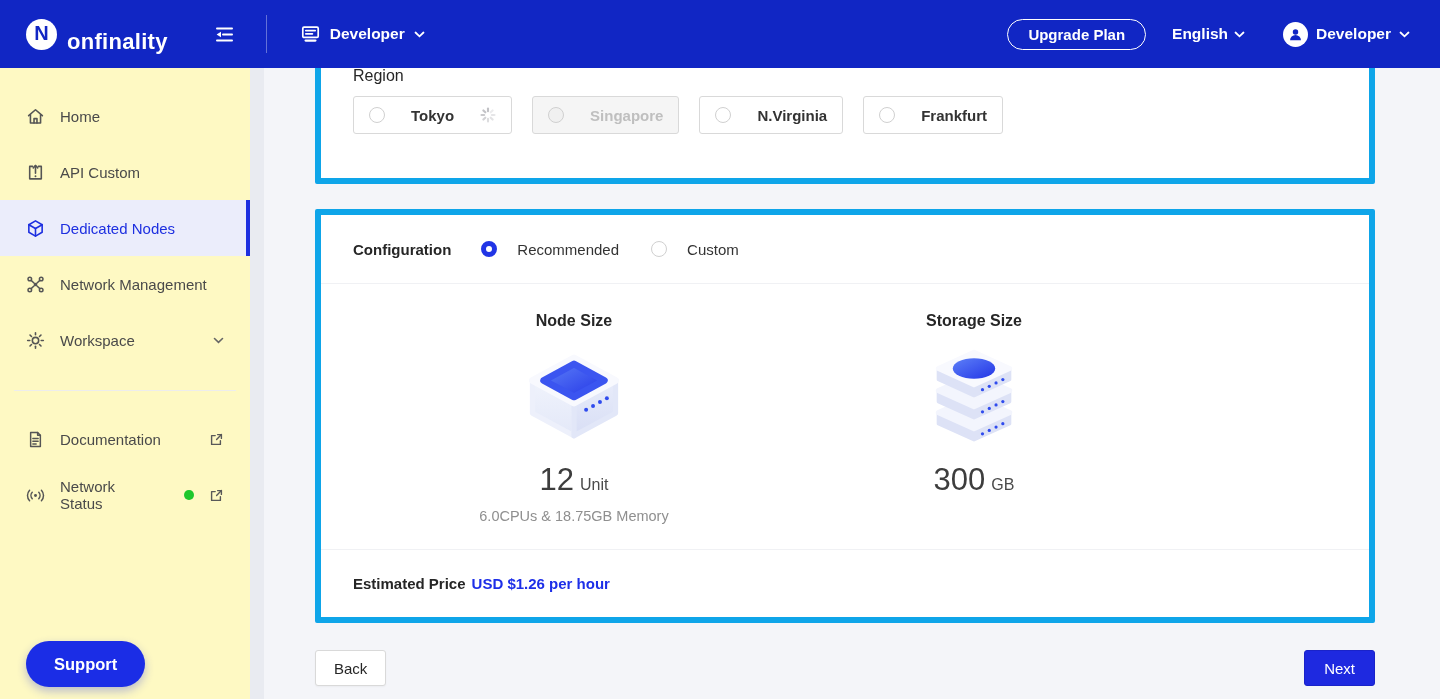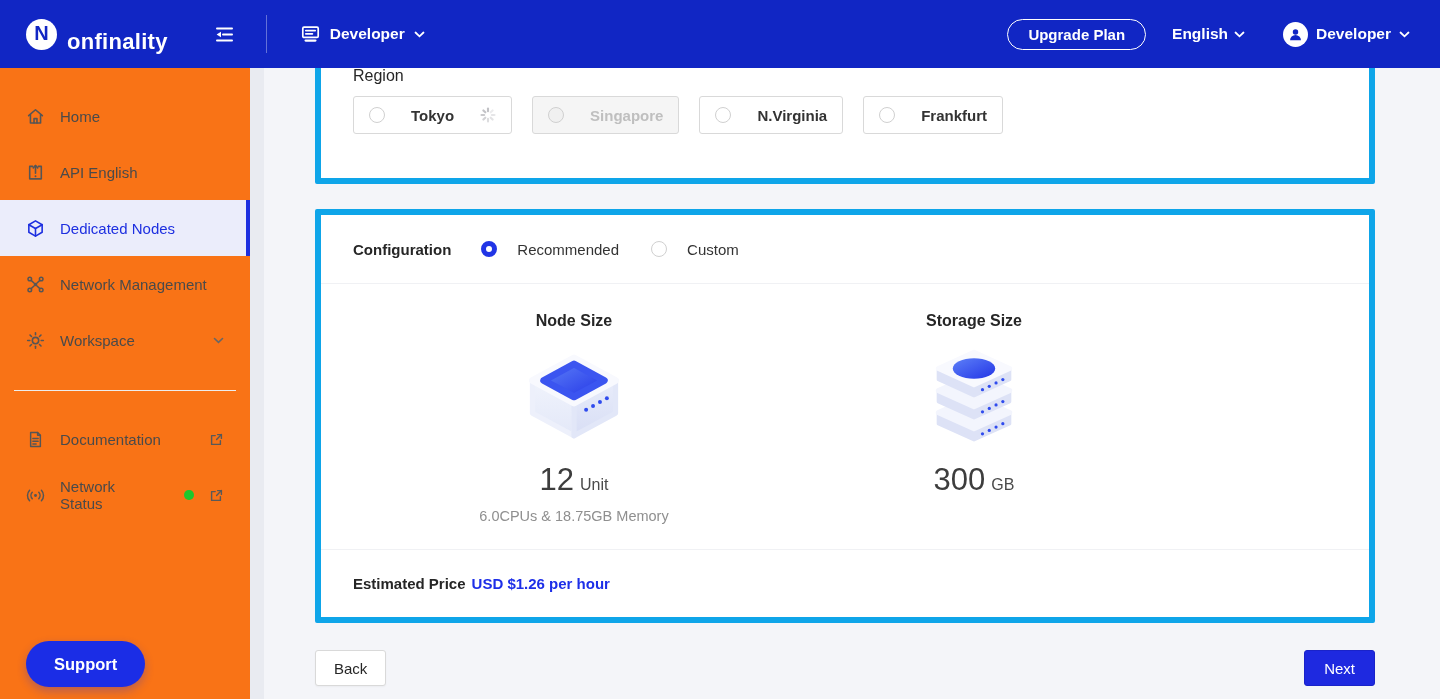--- a/index.html
+++ b/index.html
@@ -19,21 +19,21 @@
   .nav-right { margin-left:auto; display:flex; align-items:center; padding-right:30px; }
   .upgrade-btn { border:1.5px solid #fff; border-radius:17px; padding:6px 20px; font-size:15px; font-weight:600;
     background:transparent; color:#fff; cursor:pointer; font-family:inherit; }
   .lang-group, .user-group { display:flex; align-items:center; gap:8px; cursor:pointer; }
   .lang-group { margin-left:26px;gap:6px; }
   .user-group { margin-left:38px; }
   .avatar { width:25px; height:25px; border-radius:50%; background:#fff; display:flex; align-items:center; justify-content:center; }
 
   
   .app { display:flex; height:631px; }
-  .sidebar { width:250px; background:#f97316; flex-shrink:0; position:relative; padding-top:20px; }
+  .sidebar { width:250px; background:#fef9c3; flex-shrink:0; position:relative; padding-top:20px; }
   .gutter { width:14px; background:#e9ebf1; flex-shrink:0; }
   .main { flex:1; background:#f4f5f9; padding:0 65px 0 51px; overflow:hidden; }
 
   
   .side-item { height:56px; display:flex; align-items:center; gap:15px; padding:0 26px; cursor:pointer;
     font-size:15px; color:#4a4a4a; font-weight:500; position:relative; }
   .side-item .ico { width:19px; height:19px; display:flex; align-items:center; justify-content:center; color:#555; }
   .side-item.active { background:#ebedfb; color:#1d2fe0; }
   .side-item.active .ico { color:#1d2fe0; }
   .side-item.active::after { content:""; position:absolute; right:0; top:0; bottom:0; width:4px; background:#1d2fe0; }
@@ -162,21 +162,21 @@
 
     <div class="side-item">
       <span class="ico">
         <svg width="19" height="19" viewBox="0 0 18 18" fill="none" stroke="currentColor" stroke-width="1.5" stroke-linecap="round" stroke-linejoin="round">
           <path d="M6.2 3.2 H3.5 V15 H14.5 V3.2 H11.8"></path>
           <line x1="9" y1="9.6" x2="9" y2="2.4"></line>
           <path d="M6.9 4.6 L9 2.4 L11.1 4.6"></path>
           <circle cx="9" cy="12.6" r="0.9" fill="currentColor" stroke="none"></circle>
         </svg>
       </span>
-      <span>API English</span>
+      <span>API Custom</span>
     </div>
 
     <div class="side-item active">
       <span class="ico">
         <svg width="19" height="19" viewBox="0 0 18 18" fill="none" stroke="currentColor" stroke-width="1.5" stroke-linecap="round" stroke-linejoin="round">
           <polygon points="9,1.8 15.3,5.4 15.3,12.6 9,16.2 2.7,12.6 2.7,5.4"></polygon>
           <polyline points="2.7,5.4 9,9 15.3,5.4"></polyline>
           <line x1="9" y1="9" x2="9" y2="16.2"></line>
         </svg>
       </span>

